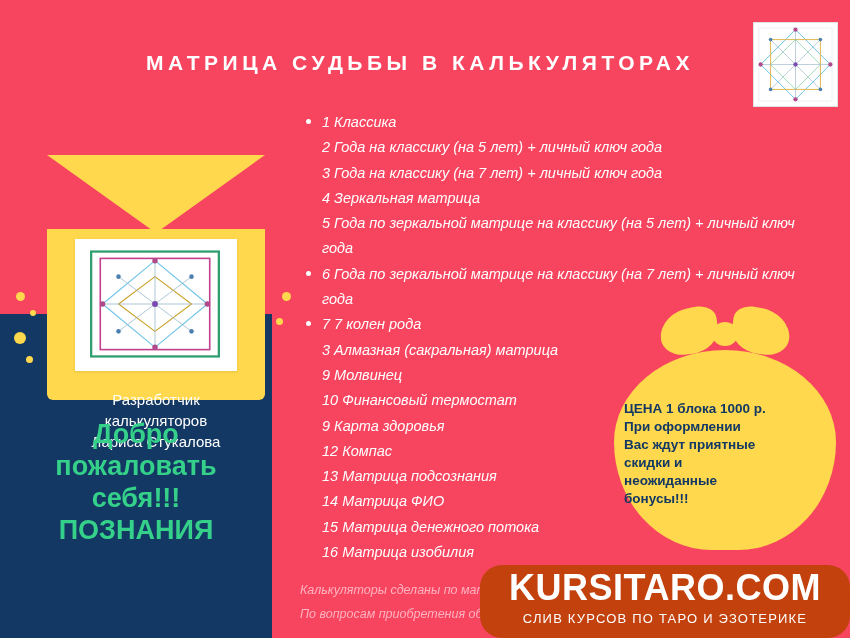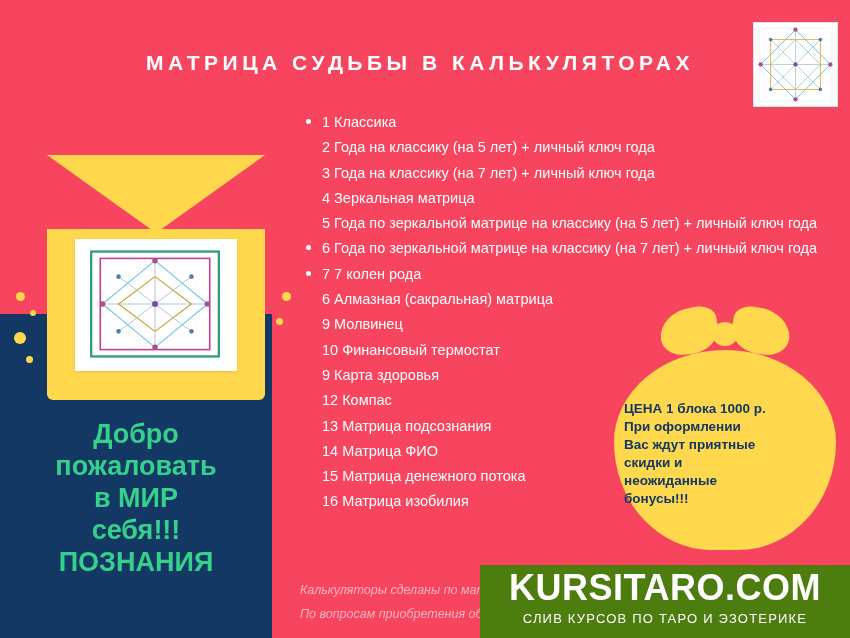--- a/index.html
+++ b/index.html
@@ -135,20 +135,21 @@
     left: 300px;
     top: 110px;
     width: 520px;
     color: #ffffff;
     font-size: 14.5px;
     line-height: 25.3px;
   }
   .list-item {
     position: relative;
     padding-left: 22px;
+    font-style: italic;
   }
   .bullet {
     position: absolute;
     left: 6px;
     top: 9px;
     width: 5px;
     height: 5px;
     border-radius: 50%;
     background: #ffffff;
   }
@@ -216,22 +217,23 @@
     font-style: italic;
     line-height: 24px;
   }
   
   .watermark {
     position: absolute;
     left: 480px;
     top: 565px;
     width: 370px;
     height: 73px;
-    background: #4d7c0f;
+    background: #c2410c;
     overflow: hidden;
+    border-radius: 22px;
   }
   .wm-title {
     position: absolute;
     left: 0;
     top: 2px;
     width: 370px;
     text-align: center;
     color: #ffffff;
     font-size: 36px;
     font-weight: bold;
@@ -307,27 +309,31 @@
             <circle cx="60" cy="88" r="2.4" fill="#b04a8a"></circle>
             <circle cx="14" cy="50" r="2.4" fill="#b04a8a"></circle>
             <circle cx="28" cy="26" r="2" fill="#4a7fb0"></circle>
             <circle cx="92" cy="26" r="2" fill="#4a7fb0"></circle>
             <circle cx="92" cy="74" r="2" fill="#4a7fb0"></circle>
             <circle cx="28" cy="74" r="2" fill="#4a7fb0"></circle>
             <circle cx="60" cy="50" r="2.6" fill="#7a4ab0"></circle>
           </svg>
         </div>
       </div>
+      <div class="env-text">
+        <div>Разработчик</div>
+        <div>калькуляторов</div>
+        <div>Лариса Стукалова</div>
+      </div>
     </div>
   </div>
 
   <div class="welcome">
     <div>Добро</div>
     <div>пожаловать</div>
-    <div>в МИР</div>
     <div>себя!!!</div>
     <div>ПОЗНАНИЯ</div>
   </div>
 
   <div class="list">
     <div class="list-item">
       <span class="bullet"></span>
       <span>1 Классика</span>
     </div>
     <div class="list-item">
@@ -344,21 +350,21 @@
     </div>
     <div class="list-item">
       <span class="bullet"></span>
       <span>6 Года по зеркальной матрице на классику (на 7 лет) + личный ключ года</span>
     </div>
     <div class="list-item">
       <span class="bullet"></span>
       <span>7 7 колен рода</span>
     </div>
     <div class="list-item">
-      <span>6 Алмазная (сакральная) матрица</span>
+      <span>3 Алмазная (сакральная) матрица</span>
     </div>
     <div class="list-item">
       <span>9 Молвинец</span>
     </div>
     <div class="list-item">
       <span>10 Финансовый термостат</span>
     </div>
     <div class="list-item">
       <span>9 Карта здоровья</span>
     </div>

